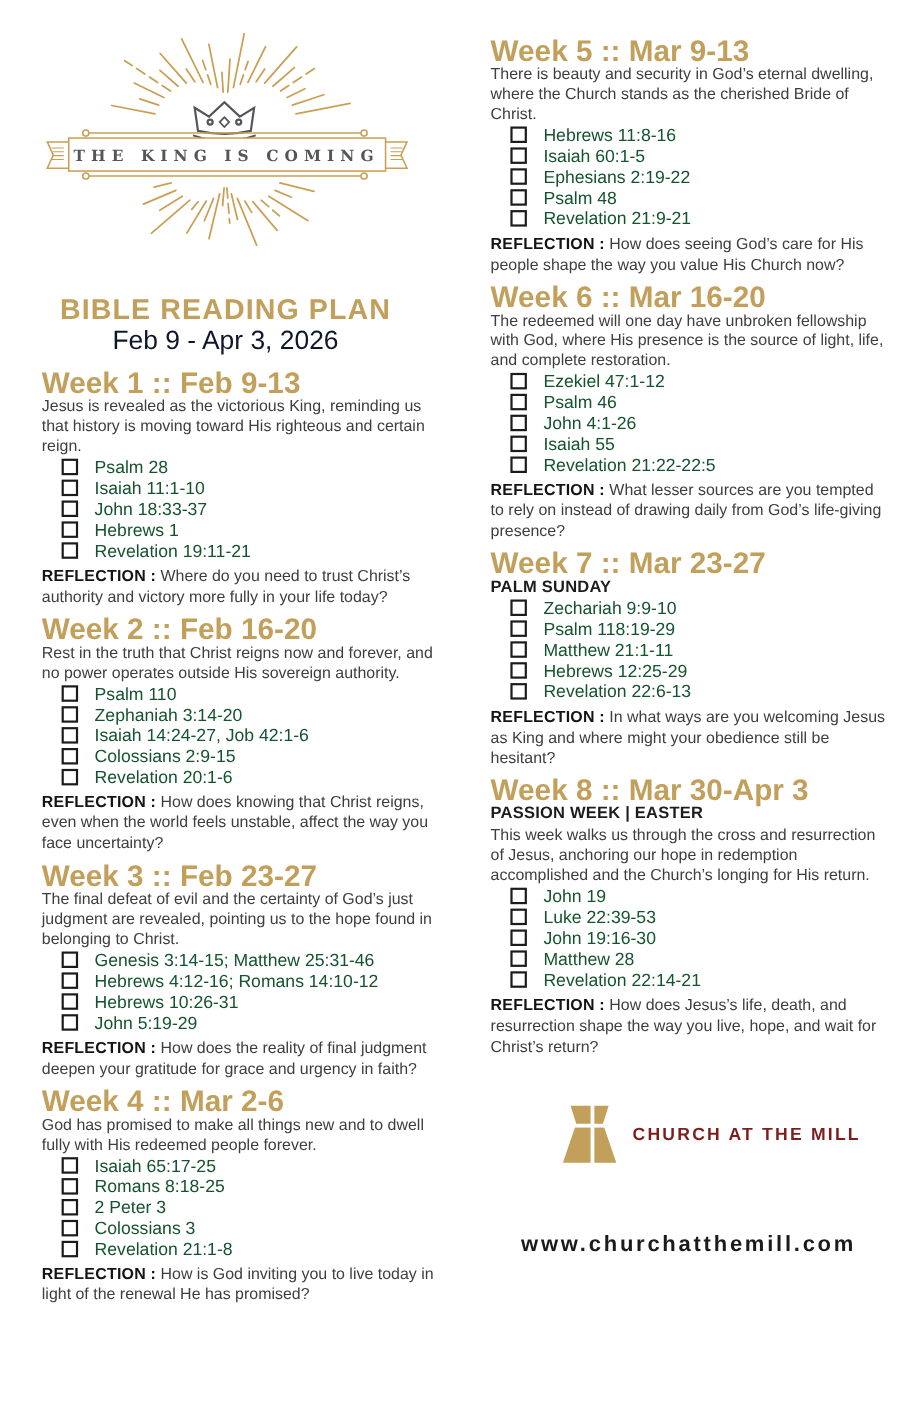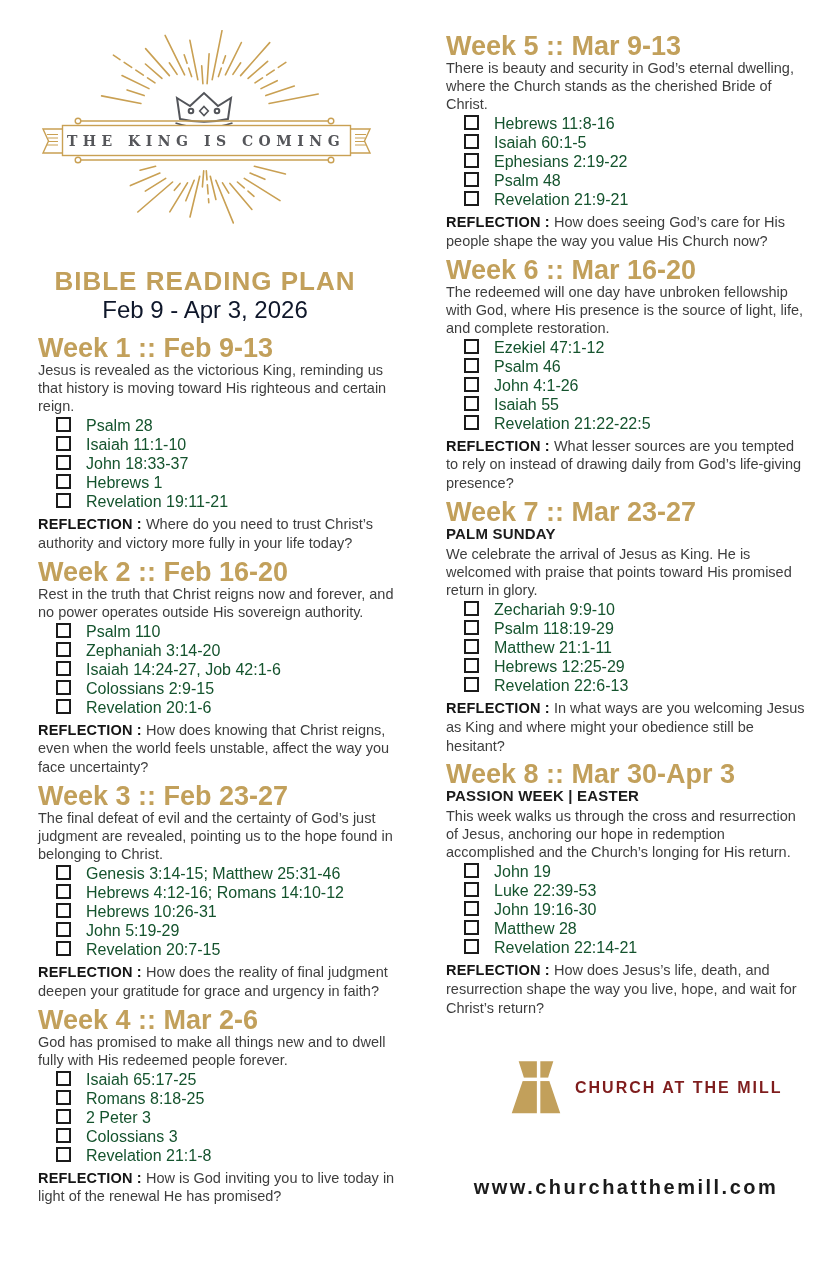--- a/index.html
+++ b/index.html
@@ -186,24 +186,20 @@
             <span>Hebrews 4:12-16; Romans 14:10-12</span>
           </li>
         <li class="reading">
             <span class="cb"></span>
             <span>Hebrews 10:26-31</span>
           </li>
         <li class="reading">
             <span class="cb"></span>
             <span>John 5:19-29</span>
           </li>
-        <li class="reading">
-            <span class="cb"></span>
-            <span>Revelation 20:7-15</span>
-          </li>
       </ul>
       <p class="reflection"><b>REFLECTION :</b> <span>How does the reality of final judgment deepen your gratitude for grace and urgency in faith?</span></p>
     </section>
 
     <section class="week">
       <h2>Week 4 :: Mar 2-6</h2>
       <p class="desc">God has promised to make all things new and to dwell fully with His redeemed people forever.</p>
       <ul class="readings">
         <li class="reading">
             <span class="cb"></span>
@@ -284,21 +280,20 @@
             <span class="cb"></span>
             <span>Revelation 21:22-22:5</span>
           </li>
       </ul>
       <p class="reflection"><b>REFLECTION :</b> <span>What lesser sources are you tempted to rely on instead of drawing daily from God’s life-giving presence?</span></p>
     </section>
 
     <section class="week">
       <h2>Week 7 :: Mar 23-27</h2>
       <h3>PALM SUNDAY</h3>
-      <p class="desc">We celebrate the arrival of Jesus as King. He is welcomed with praise that points toward His promised return in glory.</p>
       <ul class="readings">
         <li class="reading">
             <span class="cb"></span>
             <span>Zechariah 9:9-10</span>
           </li>
         <li class="reading">
             <span class="cb"></span>
             <span>Psalm 118:19-29</span>
           </li>
         <li class="reading">

